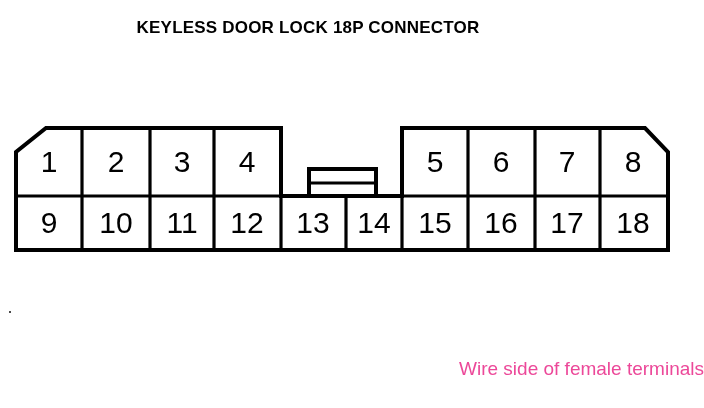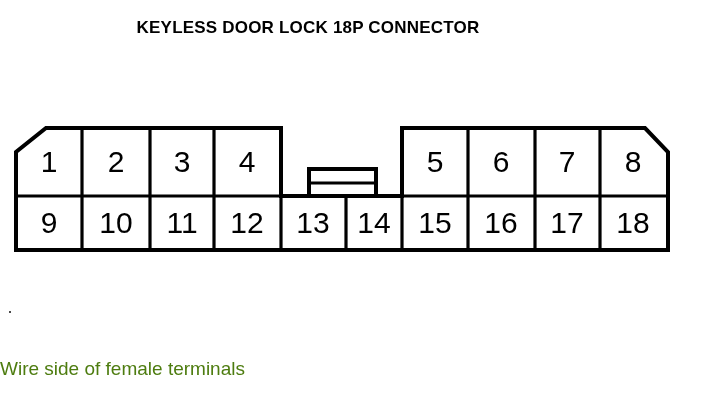--- a/index.html
+++ b/index.html
@@ -28,25 +28,25 @@
     font-weight: bold;
     letter-spacing: 0.2px;
     color: #000000;
     white-space: nowrap;
   }
   #caption {
     position: absolute;
     left: 0;
     top: 358px;
     width: 704px;
-    text-align: left;
+    text-align: right;
     font-family: "Liberation Sans", sans-serif;
     font-size: 19px;
     font-weight: normal;
-    color: #4d7c0f;
+    color: #ec4899;
     white-space: nowrap;
   }
   #connector-svg {
     position: absolute;
     left: 0;
     top: 0;
   }
   #connector-svg .shell {
     fill: #ffffff;
     stroke: #000000;

